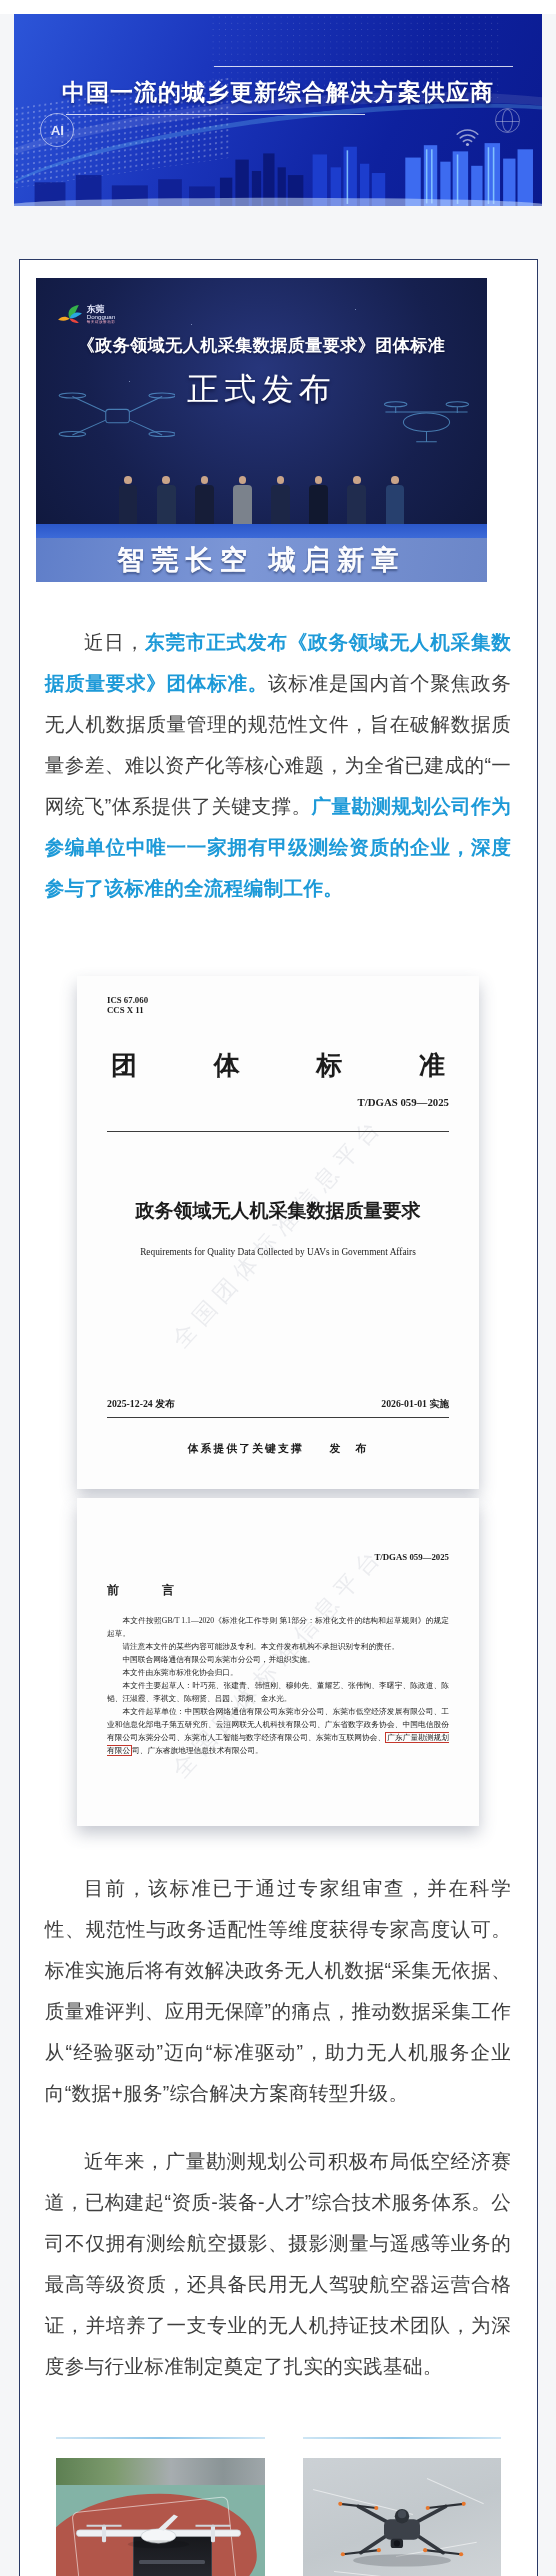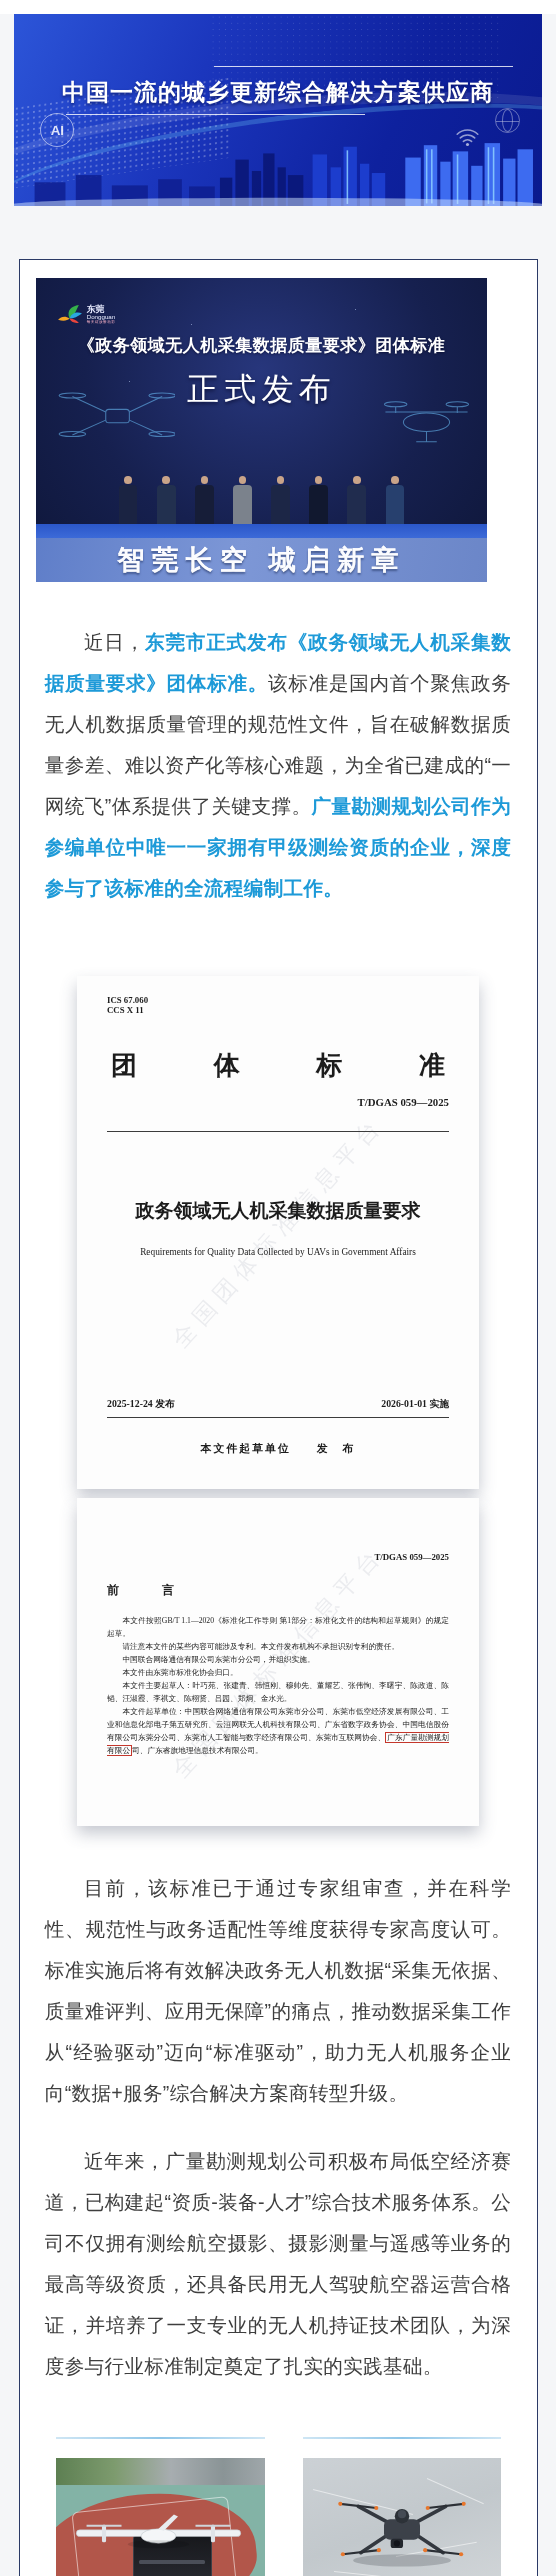--- a/index.html
+++ b/index.html
@@ -279,21 +279,21 @@
       <div class="doc-code">T/DGAS 059—2025</div>
       <div class="doc-rule"></div>
       <div class="doc-title">政务领域无人机采集数据质量要求</div>
       <div class="doc-title-en">Requirements for Quality Data Collected by UAVs in Government Affairs</div>
       <div class="doc-foot">
         <div class="doc-dates">
           <span>2025-12-24 发布</span>
           <span>2026-01-01 实施</span>
         </div>
         <div class="doc-rule2"></div>
-        <div class="doc-pub">本文件起草单位　　发　布</div>
+        <div class="doc-pub">体系提供了关键支撑　　发　布</div>
       </div>
     </div>
   </div>
 
   <div class="doc" id="doc-foreword">
     <div class="doc-wm">全国团体标准信息平台</div>
     <div class="doc-inner">
       <div class="fw-code">T/DGAS 059—2025</div>
       <div class="fw-head">前　言</div>
       <div class="fw-body">

